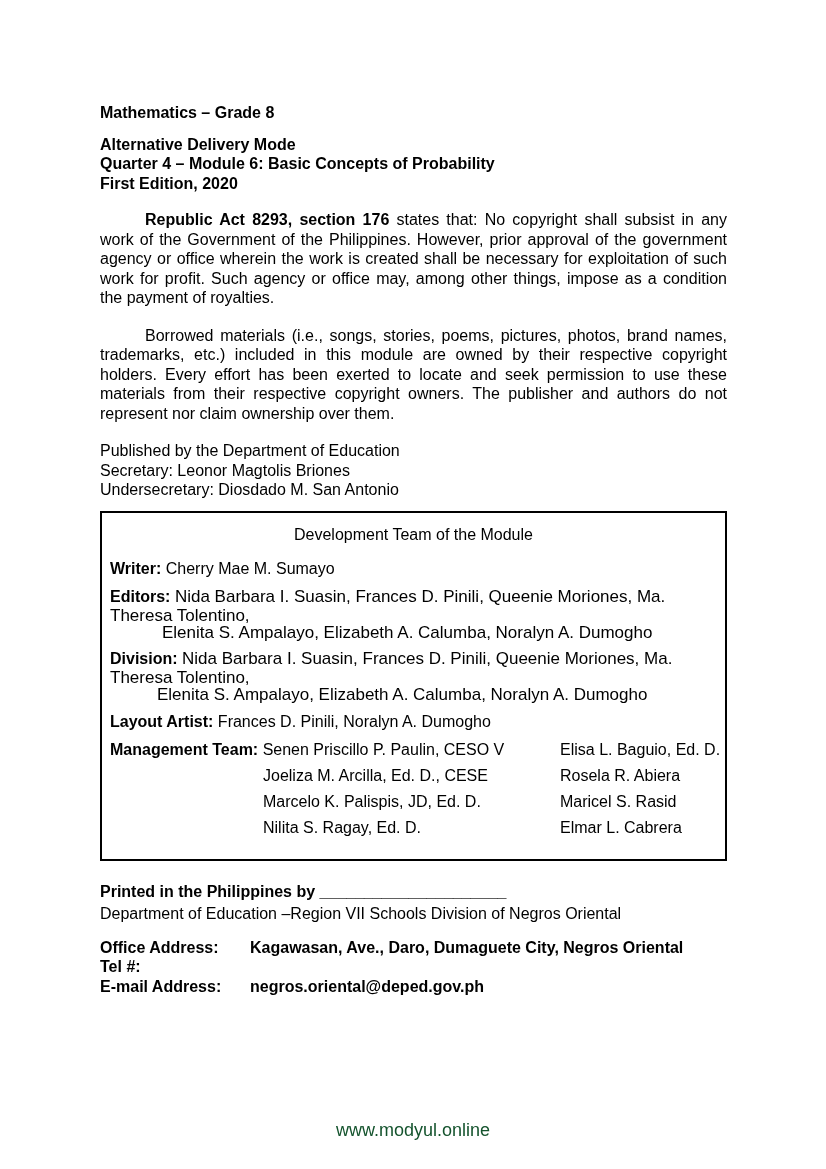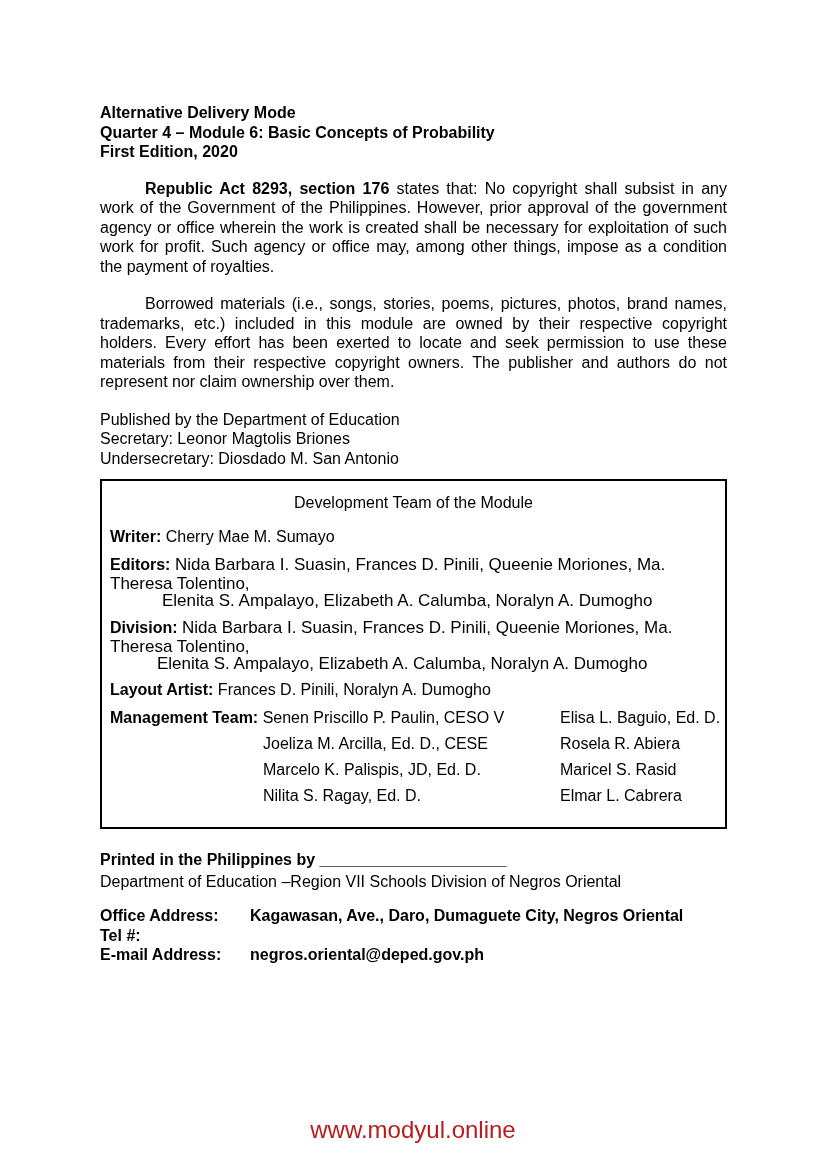--- a/index.html
+++ b/index.html
@@ -79,31 +79,32 @@
     margin-top: 14px;
     line-height: 19.5px;
   }
   .crow { display: grid; grid-template-columns: 150px auto; font-weight: bold; }
   .watermark {
     position: absolute;
     left: 0;
     right: 0;
     top: 1120px;
     text-align: center;
-    color: #b91c1c;
-    font-size: 24px;
+    color: #14532d;
+    font-size: 18px;
     line-height: 20px;
   }
 </style>
 </head>
 <body>
 
 <div class="page">
   <div class="content">
 
+    <div class="doc-title">Mathematics – Grade 8</div>
 
     <div class="edition">
       <div>Alternative Delivery Mode</div>
       <div>Quarter 4 – Module 6: Basic Concepts of Probability</div>
       <div>First Edition, 2020</div>
     </div>
 
     <p class="body-para"><span class="bold">Republic Act 8293, section 176</span><span> states that: No copyright shall subsist in any work of the Government of the Philippines. However, prior approval of the government agency or office wherein the work is created shall be necessary for exploitation of such work for profit. Such agency or office may, among other things, impose as a condition the payment of royalties.</span></p>
 
     <p class="body-para">Borrowed materials (i.e., songs, stories, poems, pictures, photos, brand names, trademarks, etc.) included in this module are owned by their respective copyright holders. Every effort has been exerted to locate and seek permission to use these materials from their respective copyright owners. The publisher and authors do not represent nor claim ownership over them.</p>

